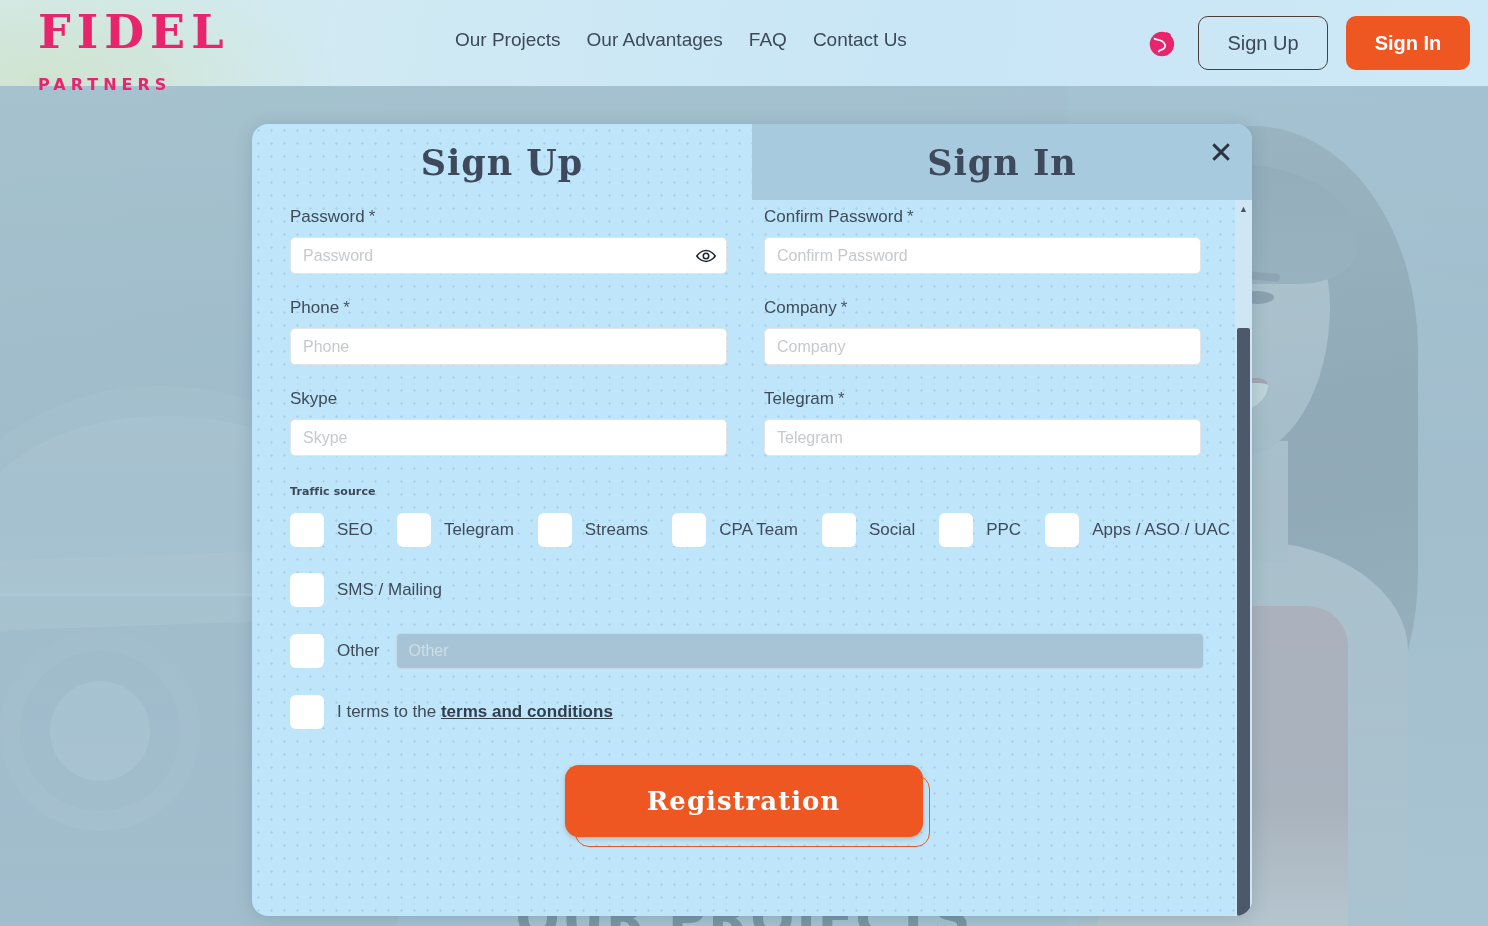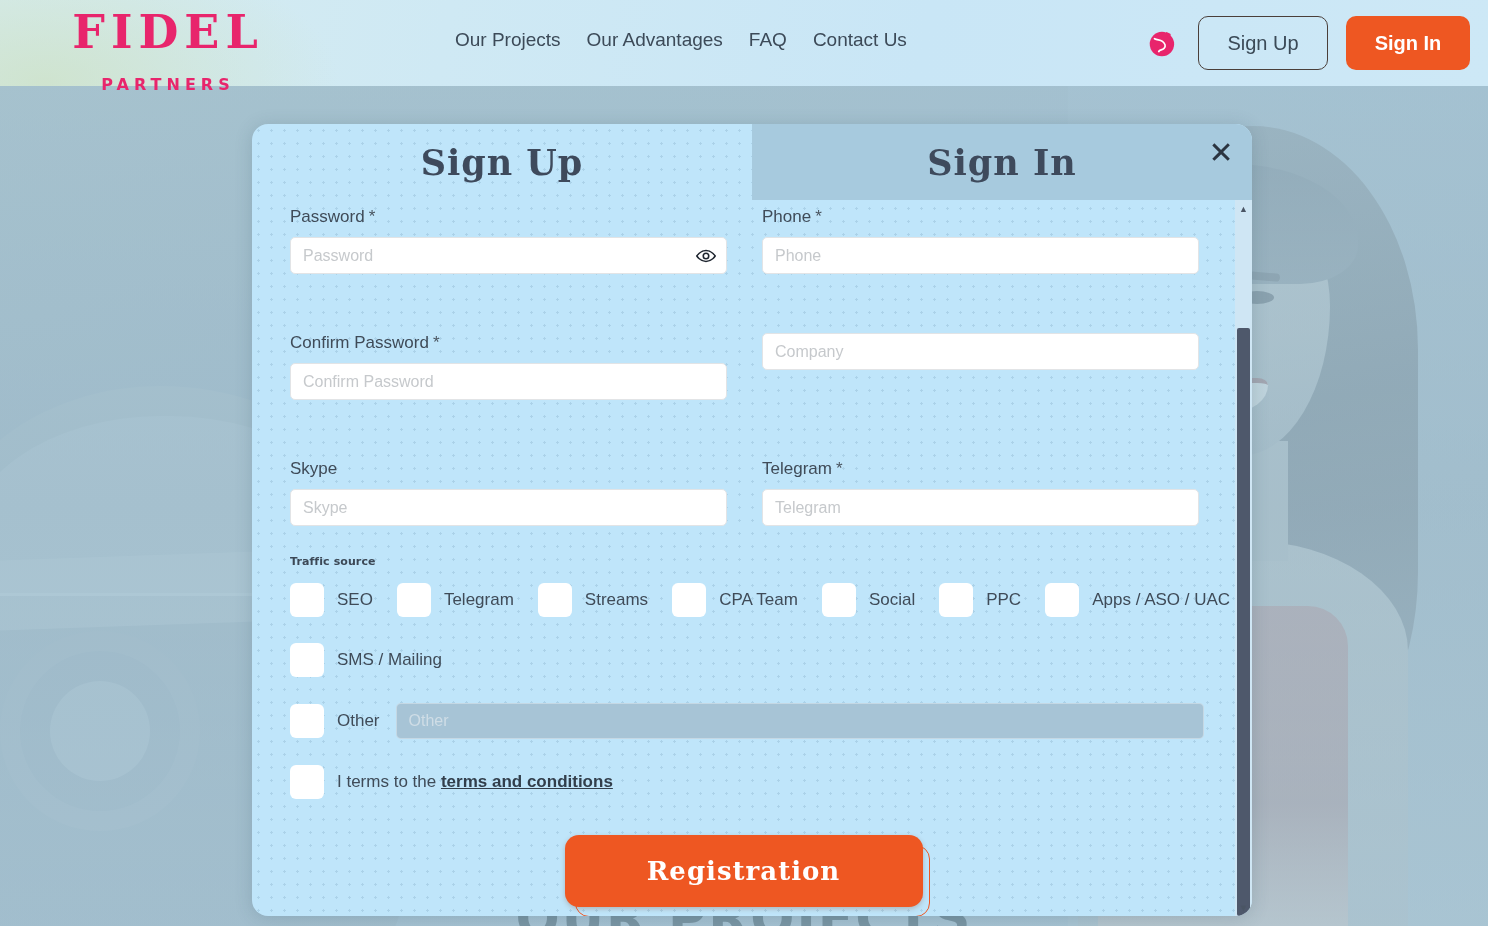--- a/index.html
+++ b/index.html
@@ -193,23 +193,22 @@
     background:
       radial-gradient(ellipse 420px 200px at 3% 95%, rgba(205,225,196,.75) 0%, rgba(205,225,196,0) 70%),
       linear-gradient(100deg, #d6ecef 0%, #cfe9f4 30%, #c9e6f6 62%, #cde8f6 100%);
     display: flex;
     align-items: center;
     z-index: 20;
   }
 
   .logo {
     position: absolute;
-    left: 63px; top: 8px;
+    left: 38px; top: 8px;
     width: 210px;
-    text-align: center;
     user-select: none;
   }
   .logo-main {
     font-family: "DejaVu Serif", serif;
     font-size: 46px;
     font-weight: 700;
     letter-spacing: 6px;
     color: #e8256c;
     line-height: 1.05;
   }
@@ -329,21 +328,20 @@
     width: 1000px;
     height: 716px;
     padding: 7px 48px 0 38px;
   }
 
   .grid {
     display: grid;
     grid-template-columns: 437px 437px;
     column-gap: 37px;
     row-gap: 0;
-    gap: 35px;
   }
 
   .field { margin-bottom: 24px; }
   .field-label {
     font-size: 17px;
     color: #3f4b58;
     margin-bottom: 10px;
     display: block;
   }
   .field-label .req { color: #4a5560; margin-left: 4px; }
@@ -596,37 +594,40 @@
               <svg viewBox="0 0 24 24" width="22" height="22" fill="none">
                 <path d="M2 12s3.8-6 10-6 10 6 10 6-3.8 6-10 6S2 12 2 12z" stroke="#1f2630" stroke-width="1.7"></path>
                 <circle cx="12" cy="12" r="3" stroke="#1f2630" stroke-width="1.7"></circle>
               </svg>
             </button>
           </div>
         </div>
 
         <div class="field">
           <label class="field-label">
+            <span>Confirm Password</span><span class="req">*</span>
+          </label>
+          <div class="input-wrap">
+            <input class="input" type="text" placeholder="Confirm Password" style="">
+          </div>
+        </div>
+
+        <div class="field">
+          <label class="field-label">
             <span>Phone</span><span class="req">*</span>
           </label>
           <div class="input-wrap">
             <input class="input" type="text" placeholder="Phone" style="">
           </div>
         </div>
 
         <div class="field">
           <label class="field-label">
-            <span>Confirm Password</span><span class="req">*</span>
+            <span>Company</span><span class="req">*</span>
           </label>
-          <div class="input-wrap">
-            <input class="input" type="text" placeholder="Confirm Password" style="">
-          </div>
-        </div>
-
-        <div class="field">
           <div class="input-wrap">
             <input class="input" type="text" placeholder="Company" style="">
           </div>
         </div>
 
         <div class="field">
           <label class="field-label">
             <span>Skype</span><span class="req"></span>
           </label>
           <div class="input-wrap">

